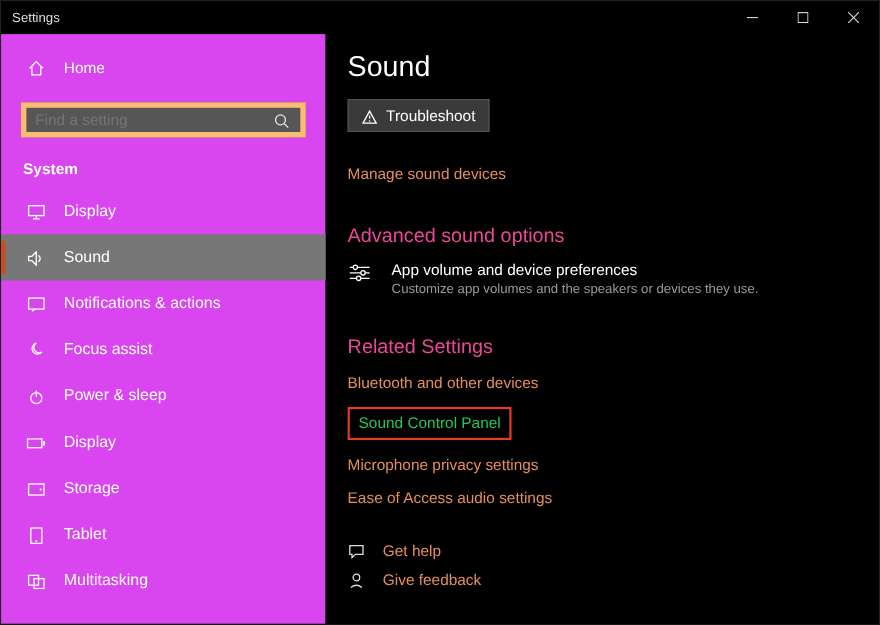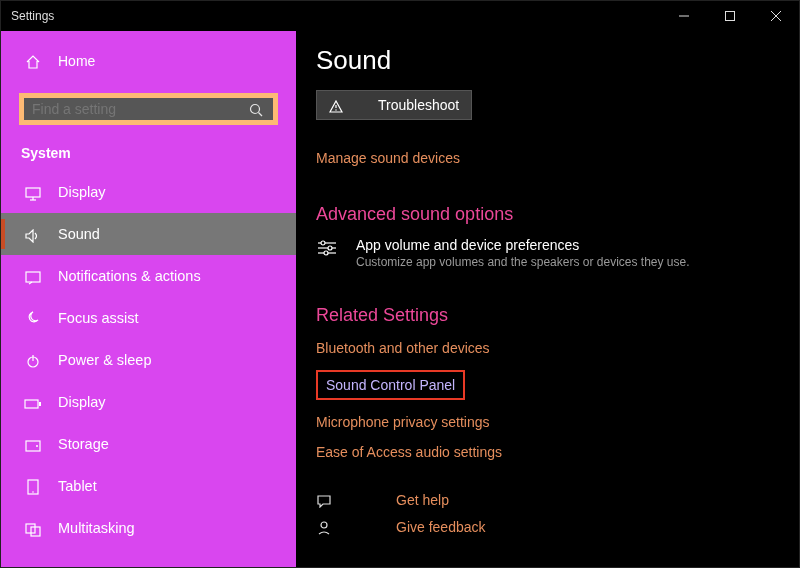--- a/index.html
+++ b/index.html
@@ -16,34 +16,34 @@
   .searchbox { margin: 12px 18px 10px 18px; height: 32px; background: #565656; border: 5px solid #fdba74; display: flex; align-items: center; padding: 0 8px; }
   .searchbox input { flex: 1; background: transparent; border: none; outline: none; color: #e5e5e5; font-size: 14px; }
   .searchbox .sicon { color: #e5e5e5; font-size: 14px; padding-right: 2px; }
   .ghead { padding: 10px 0 10px 20px; font-size: 14px; font-weight: 600; color: #fff; }
   .side-item { display: flex; align-items: center; height: 42px; padding-left: 21px; font-size: 14.5px; cursor: default; position: relative; }
   .side-item .icon { width: 22px; text-align: center; margin-right: 14px; font-size: 15px; }
   .side-item.active { background: #777777; }
   .side-item.active::before { content: ""; position: absolute; left: 0; top: 6px; bottom: 6px; width: 4px; background: #C94C24; }
   .main { flex: 1; background: #000; padding: 14px 0 0 20px; overflow: hidden; }
   .h1 { font-size: 26px; font-weight: 400; color: #fff; margin-bottom: 14px; }
-  .btn { display: inline-flex; align-items: center; background: #3a3a3a; border: 1px solid #555; color: #fff; font-size: 14px; padding: 6px 12px; gap: 27px; }
+  .btn { display: inline-flex; align-items: center; background: #3a3a3a; border: 1px solid #555; color: #fff; font-size: 14px; padding: 6px 12px; }
   .btn .bicon { margin-right: 8px; font-size: 14px; }
   .link-orange { color: #E58E5D; font-size: 14px; display: block; margin-top: 30px; cursor: default; }
   .h2 { font-size: 18px; font-weight: 400; color: #ec4899; margin-top: 38px; margin-bottom: 12px; }
   .optrow { display: flex; align-items: flex-start; }
   .optrow .oicon { width: 28px; font-size: 18px; margin-right: 12px; color: #fff; }
   .optrow .olbl { font-size: 14px; color: #fff; }
   .optrow .odesc { font-size: 12px; color: #9a9a9a; margin-top: 2px; }
   .related { margin-top: 36px; }
   .related .h2 { margin-top: 0; }
   .rel-link { color: #E58E5D; font-size: 14px; margin-top: 14px; display: block; }
   .rel-highlight { display: inline-block; margin-top: 14px; border: 2px solid #e83a26; padding: 4px 8px; }
-  .rel-highlight span { color: #c4b5fd; font-size: 14px; margin-top: 24px; }
-  .helprow { display: flex; align-items: center; margin-top: 16px; gap: 48px; }
+  .rel-highlight span { color: #22c55e; font-size: 14px; margin-top: 24px; }
+  .helprow { display: flex; align-items: center; margin-top: 16px; }
   .helprow .hicon { width: 22px; font-size: 14px; color: #ddd; margin-right: 10px; }
   .helprow .hlink { color: #E58E5D; font-size: 14px; }
   svg { display: inline-block; vertical-align: middle; }
 </style>
 </head>
 <body>
 
 <div class="window">
 
   <div class="titlebar">

